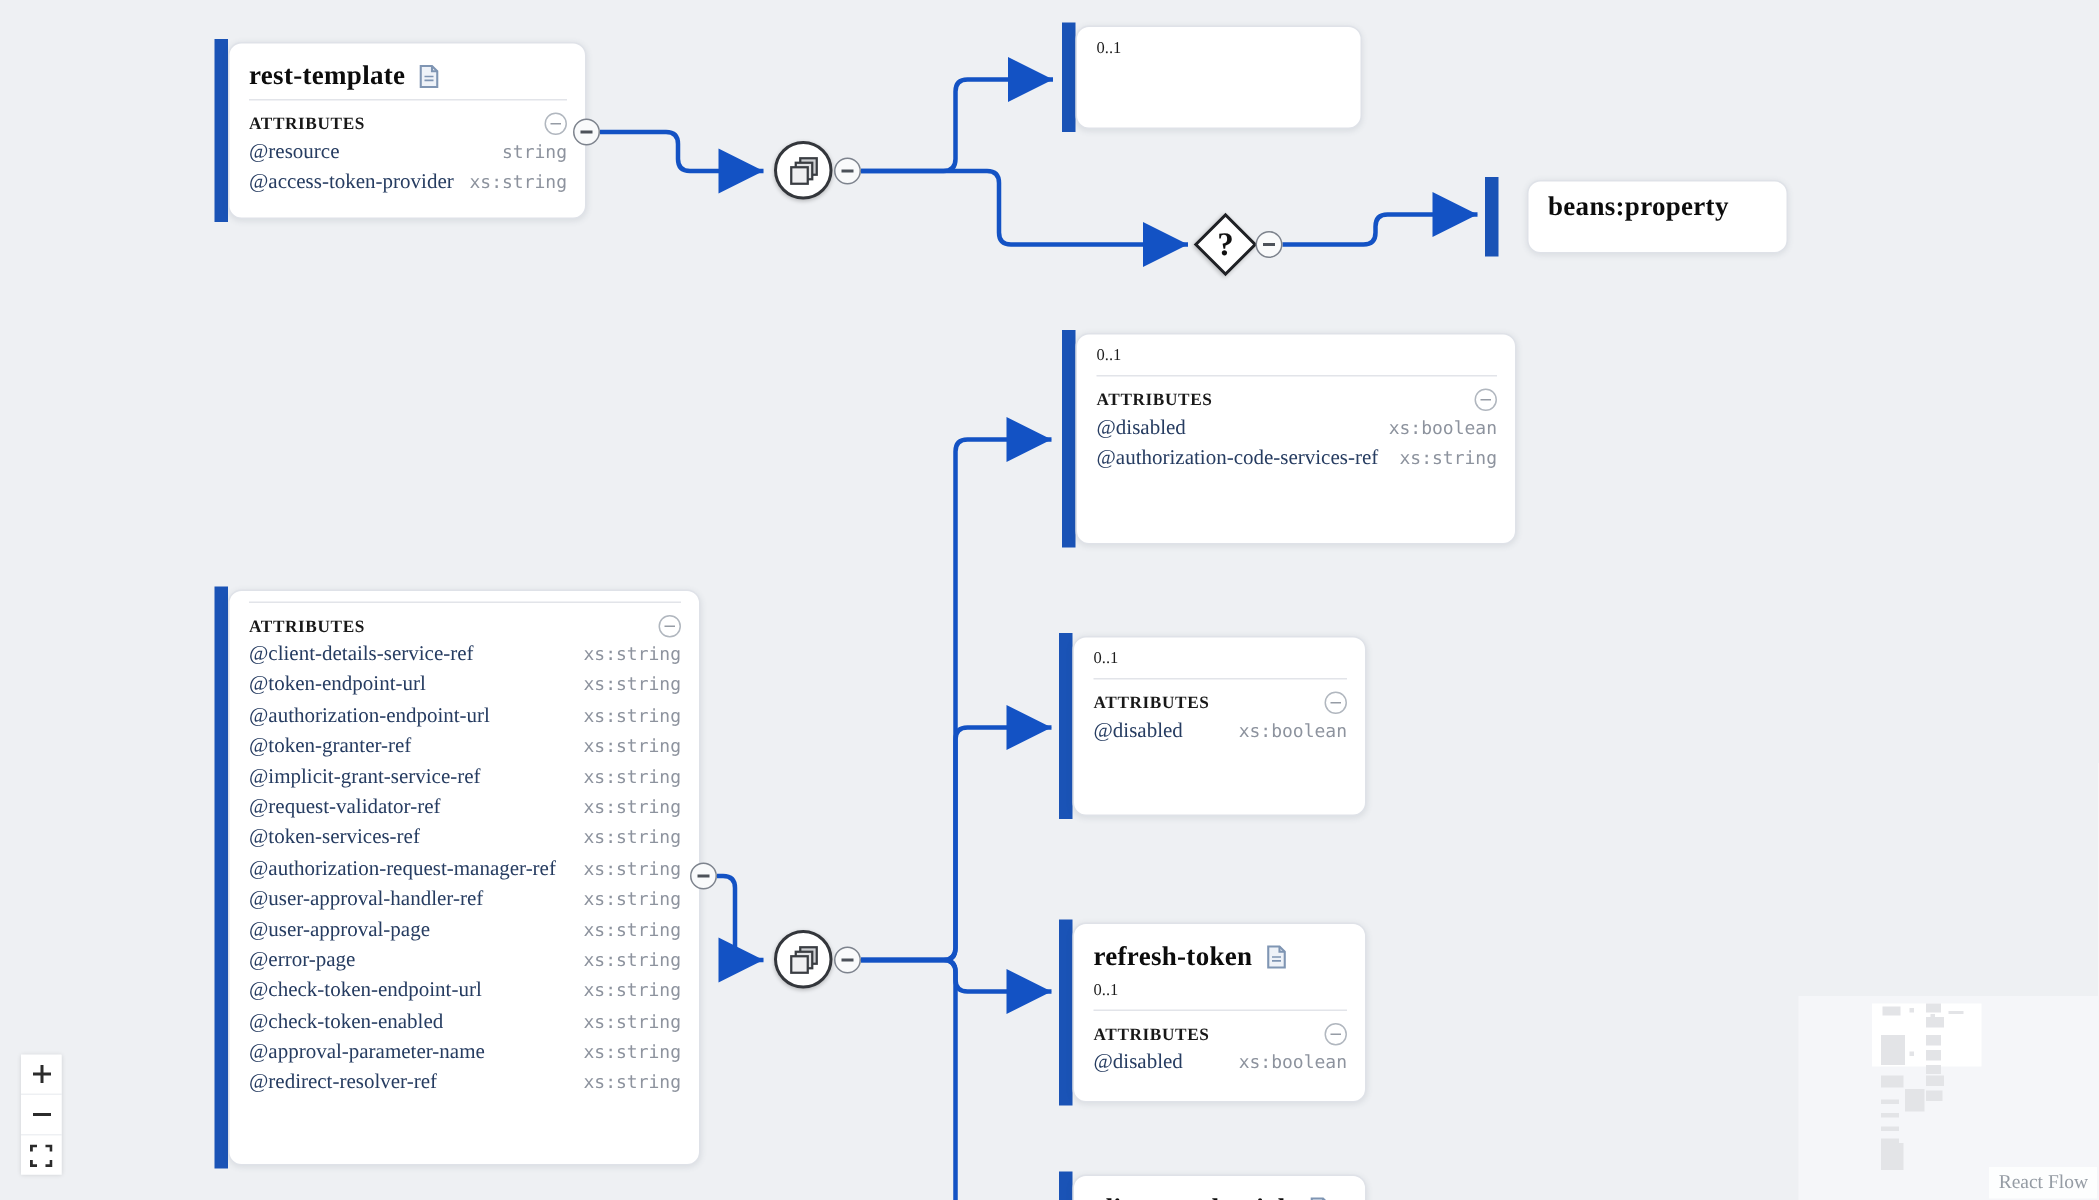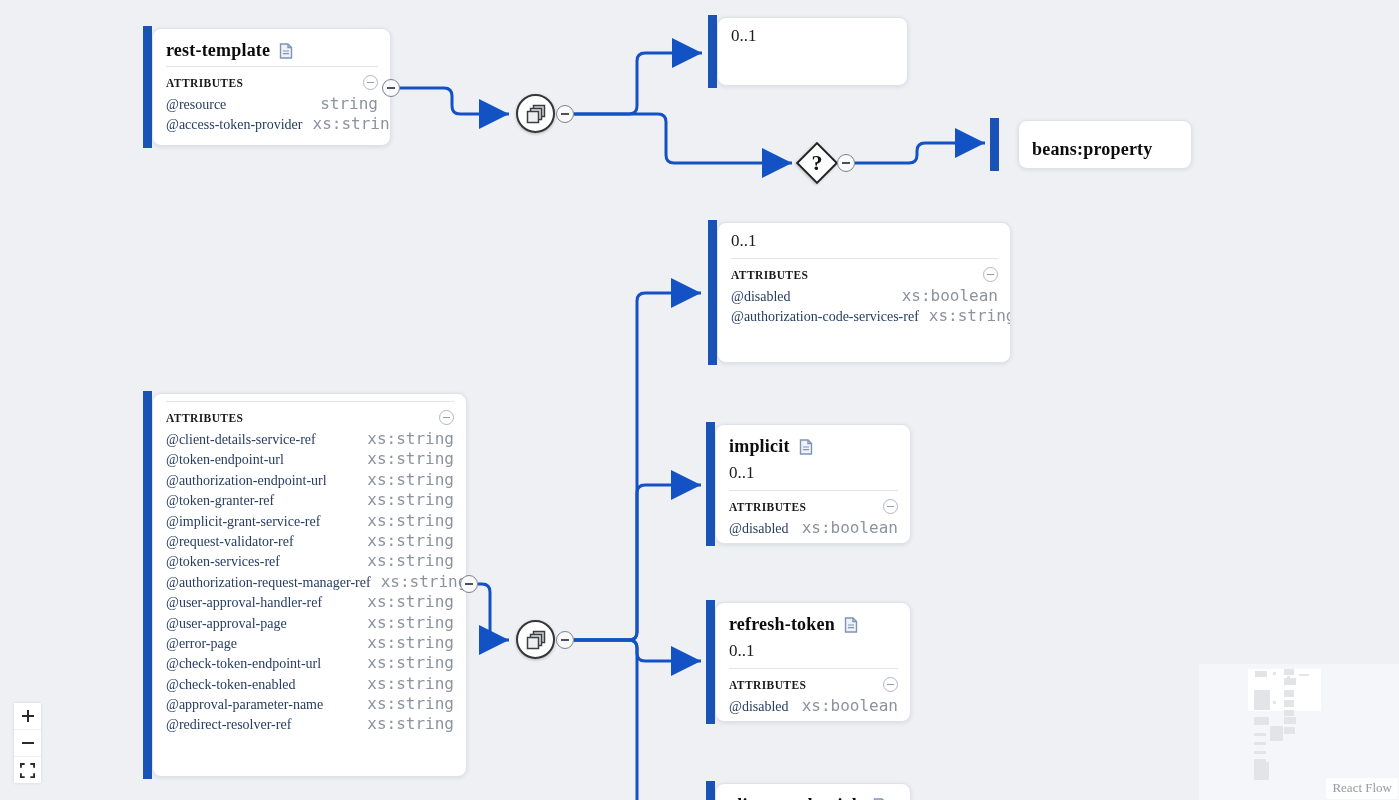--- a/index.html
+++ b/index.html
@@ -11,27 +11,27 @@
   #edges { position:absolute; left:0; top:0; width:1399px; height:800px; }
 
   
   .node { position:absolute; }
   .bar { position:absolute; left:0; top:0; bottom:0; width:9px; background:#1a53b6; }
   .card { position:relative; margin-left:9px; margin-top:2px; margin-bottom:2px; height:calc(100% - 4px);
           background:#fff; border:1px solid #dfe2e8; border-radius:9px;
           box-shadow:0 1px 4px rgba(60,70,90,.12); padding:6px 12px 8px 13px; overflow:hidden; }
   .title-row { display:flex; align-items:center; gap:9px; padding:5px 0 4px; }
   .title { font-size:18px; font-weight:bold; color:#0c0c0c; letter-spacing:.2px; white-space:nowrap; }
-  .occ { font-size:17px; color:#1d1d1d; padding:2px 0 6px; }
+  .occ { font-size:11px; color:#1d1d1d; padding:2px 0 6px; }
   .divider { border-top:1px solid #e2e4e9; margin:1px 0 0; }
   .attrs-header { display:flex; align-items:center; justify-content:space-between; padding:8px 0 4px; }
   .attrs-label { font-size:11.5px; font-weight:bold; color:#181818; letter-spacing:.4px; }
   .attr-row { display:flex; align-items:baseline; justify-content:space-between; gap:10px; height:20.4px; }
   .attr-name { font-size:14px; color:#263c61; white-space:nowrap; }
-  .attr-type { font-family:"DejaVu Sans Mono", monospace; font-size:16px; color:#8d939e; white-space:nowrap; }
+  .attr-type { font-family:"DejaVu Sans Mono", monospace; font-size:12px; color:#8d939e; white-space:nowrap; }
 
   
   .minus-badge { width:15px; height:15px; border-radius:50%; border:1.3px solid #b1b7bf;
                  display:flex; align-items:center; justify-content:center; background:#fff; flex:0 0 auto; }
   .minus-badge i { display:block; width:7px; height:1.4px; background:#969ca5; }
   .handle { position:absolute; width:18px; height:18px; border-radius:50%; background:#f9fafb;
             border:1.6px solid #7d838d; display:flex; align-items:center; justify-content:center; z-index:5; }
   .handle i { display:block; width:8px; height:1.6px; background:#4d525a; }
 
   
@@ -121,21 +121,21 @@
 
   <div class="node" style="left:708px; top:15px; width:200px; height:73px;">
     <span class="bar"></span>
     <div class="card">
       <div class="occ">0..1</div>
     </div>
   </div>
 
   <div class="node" style="left:990px; top:118px; width:202px; height:53px;">
     <span class="bar"></span>
-    <div class="card" style="display:flex; align-items:flex-end;margin-left:28px;">
+    <div class="card" style="display:flex; align-items:flex-start;margin-left:28px;">
       <span class="title">beans:property</span>
     </div>
   </div>
 
   <div class="node" style="left:708px; top:220px; width:303px; height:145px;">
     <span class="bar"></span>
     <div class="card">
       <div class="occ">0..1</div>
       <div class="divider"></div>
       <div class="attrs-header">
@@ -153,46 +153,38 @@
             <span class="attr-name">@authorization-code-services-ref</span>
             <span class="attr-type">xs:string</span>
           </div>
         </div>
     </div>
   </div>
 
   <div class="node" style="left:706px; top:422px; width:205px; height:124px;">
     <span class="bar"></span>
     <div class="card">
-      <div class="title-row">
-        <span class="title">implicit</span>
-        <svg width="14" height="16" viewBox="0 0 14 16">
-            <path d="M1.5 1 H9 L12.5 4.5 V15 H1.5 Z" fill="#eef2f8" stroke="#7f95b3" stroke-width="1.4"></path>
-            <path d="M9 1 V4.5 H12.5" fill="none" stroke="#7f95b3" stroke-width="1.4"></path>
-            <path d="M4 8 H10 M4 10.6 H10" stroke="#7f95b3" stroke-width="1.1"></path>
-          </svg>
-      </div>
       <div class="occ">0..1</div>
       <div class="divider"></div>
       <div class="attrs-header">
         <span class="attrs-label">ATTRIBUTES</span>
         <span class="minus-badge">
             <i></i>
           </span>
       </div>
       <div>
           <div class="attr-row">
             <span class="attr-name">@disabled</span>
             <span class="attr-type">xs:boolean</span>
           </div>
         </div>
     </div>
   </div>
 
-  <div class="node" style="left:706px; top:600px; width:205px; height:124px;">
+  <div class="node" style="left:706px; top:613px; width:205px; height:124px;">
     <span class="bar"></span>
     <div class="card">
       <div class="title-row">
         <span class="title">refresh-token</span>
         <svg width="14" height="16" viewBox="0 0 14 16">
             <path d="M1.5 1 H9 L12.5 4.5 V15 H1.5 Z" fill="#eef2f8" stroke="#7f95b3" stroke-width="1.4"></path>
             <path d="M9 1 V4.5 H12.5" fill="none" stroke="#7f95b3" stroke-width="1.4"></path>
             <path d="M4 8 H10 M4 10.6 H10" stroke="#7f95b3" stroke-width="1.1"></path>
           </svg>
       </div>

